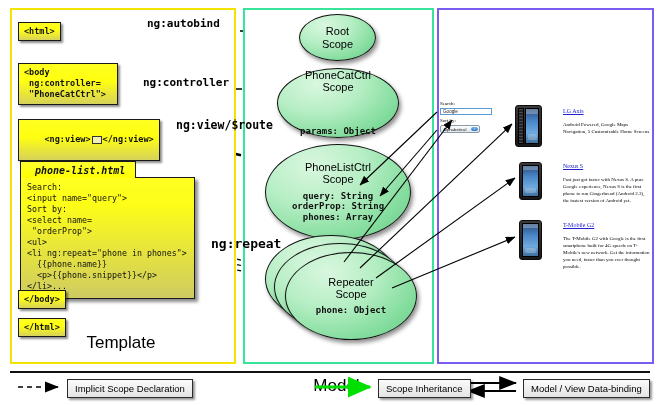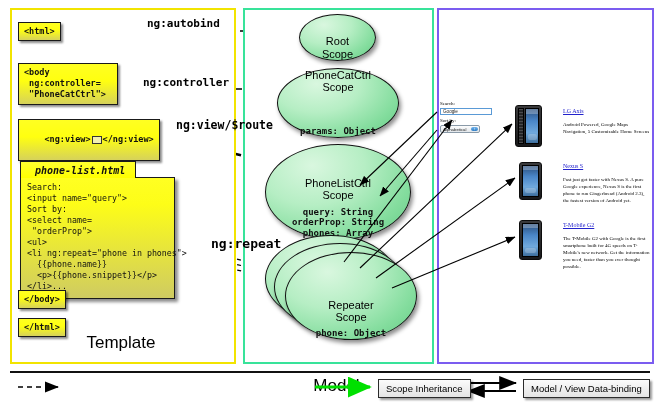--- a/index.html
+++ b/index.html
@@ -61,21 +61,21 @@
   }
 
   
   .scope{
     position:absolute;z-index:3;
     border-radius:50%;
     background:radial-gradient(ellipse at 32% 22%, #d9f7df 0%, #b6eec4 38%, #84dd9e 72%, #63c983 100%);
     border:1.6px solid #111;
     box-shadow:2px 3px 4px rgba(0,0,0,.45);
     display:flex;flex-direction:column;
-    align-items:center;justify-content:flex-end;
+    align-items:center;justify-content:center;
     text-align:center;color:#000;
   }
   .scope .nm{font-size:11px;line-height:1.12;font-family:"Liberation Sans", sans-serif;}
   .scope .props{
     font-family:"DejaVu Sans Mono", monospace;
     font-size:9px;font-weight:bold;line-height:1.2;margin-top:5px;color:#111;
   }
   .scope-stack{position:absolute;z-index:3;}
   .stack-ghost{
     position:absolute;border-radius:50%;
@@ -229,21 +229,21 @@
   <div class="ytag" style="left:18px;top:22px;text-align:center;">&lt;html&gt;</div>
 
   <div class="ytag" style="left:18px;top:119px;">
     <span>&lt;ng:view&gt;</span><span class="viewbox-inner"></span><span>&lt;/ng:view&gt;</span>
   </div>
 
   <div class="ytag" style="left:18px;top:63px;width:88px;">&lt;body
  ng:controller=
  "PhoneCatCtrl"&gt;</div>
 
-  <div class="note" style="left:20px;top:160px;width:155px;">
+  <div class="note" style="left:20px;top:160px;width:175px;">
     <div class="note-title">phone-list.html</div>
     <div class="note-body">Search:
 &lt;input name="query"&gt;
 Sort by:
 &lt;select name=
  "orderProp"&gt;
 &lt;ul&gt;
 &lt;li ng:repeat="phone in phones"&gt;
   {{phone.name}}
   &lt;p&gt;{{phone.snippet}}&lt;/p&gt;
@@ -351,16 +351,17 @@
   <svg class="layer" style="z-index:4;">
 
     <line x1="18" y1="387" x2="58" y2="387" stroke="#000" stroke-width="1.6" stroke-dasharray="5,4" marker-end="url(#arrHead)"></line>
 
     <line x1="315" y1="387" x2="370" y2="387" stroke="#00e000" stroke-width="3" marker-end="url(#arrHeadGreen)"></line>
 
     <line x1="468" y1="383" x2="516" y2="383" stroke="#000" stroke-width="2" marker-end="url(#arrHead)"></line>
     <line x1="516" y1="391" x2="468" y2="391" stroke="#000" stroke-width="2" marker-end="url(#arrHead)"></line>
   </svg>
 
+  <div class="legend-box" style="left:67px;top:379px;">Implicit Scope Declaration</div>
   <div class="legend-box" style="left:378px;top:379px;">Scope Inheritance</div>
   <div class="legend-box" style="left:523px;top:379px;">Model / View Data-binding</div>
 
 </div>
 
 </body></html>

